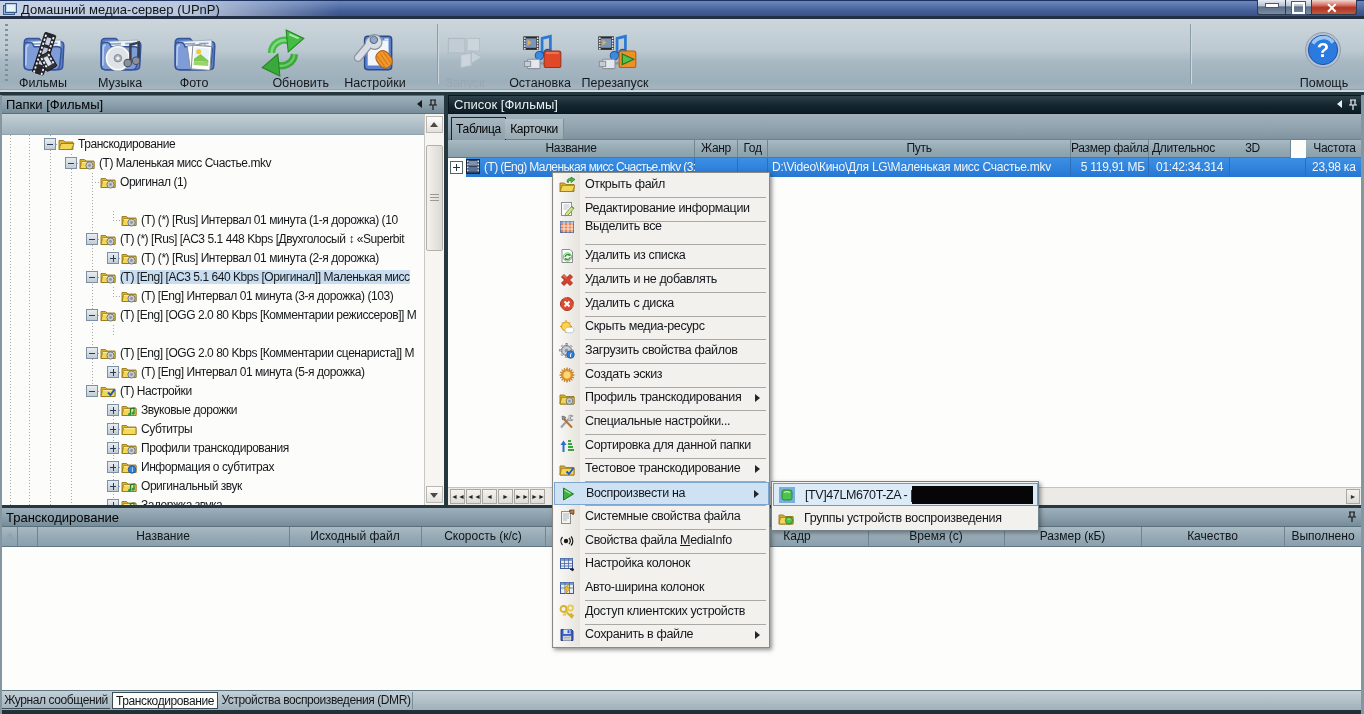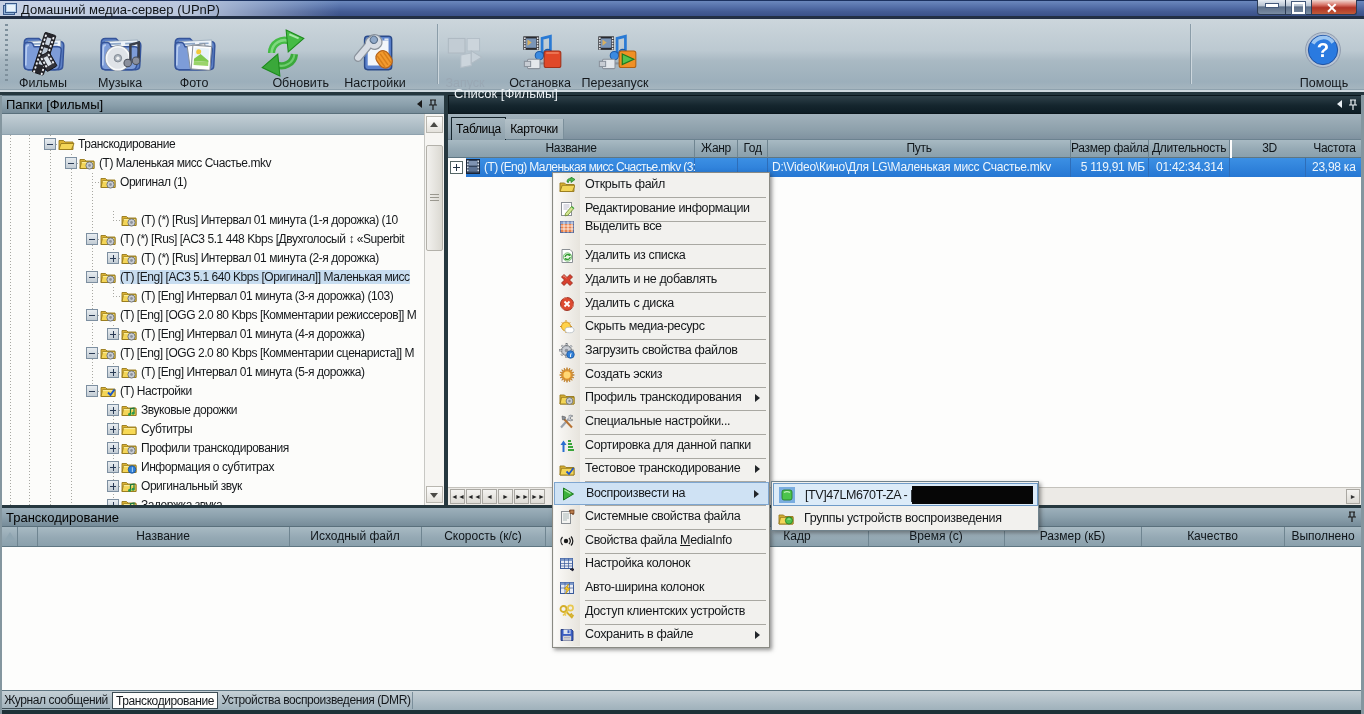--- a/index.html
+++ b/index.html
@@ -21,21 +21,21 @@
 #tbsep1b{left:438px;top:24px;width:1px;height:60px;background:#cdd7dd;}
 #tbsep2{left:1190px;top:24px;width:1px;height:60px;background:#8b9da9;}
 #tbsep2b{left:1191px;top:24px;width:1px;height:60px;background:#cdd7dd;}
 #grip{left:5px;top:24px;width:3px;height:60px;background:repeating-linear-gradient(#7e909c 0 2px,transparent 2px 5px);}
 #darkline1{left:0;top:90px;width:1364px;height:5px;background:linear-gradient(#cfd9df 0 2px,#24363e 2px);}
 
 .phdr{height:19px;font-size:13px;color:#0e1216;box-sizing:border-box;}
 #lhdr{left:0px;top:95px;width:446px;background:linear-gradient(#9db0bb,#8ba0ac 50%,#768c99);border:1px solid #5a707c;border-left:2px solid #45616c;}
 #lhdrtxt{left:6px;top:97px;font-size:13px;}
 #rhdr{left:448px;top:95px;width:916px;background:linear-gradient(#2e4049,#15262e 55%,#0d1c24);border:1px solid #0a161c;color:#e9eff3;}
-#rhdrtxt{left:454px;top:86px;font-size:13px;color:#e9eff3;}
+#rhdrtxt{left:454px;top:97px;font-size:13px;color:#e9eff3;}
 
 #lsub{left:2px;top:114px;width:422px;height:21px;background:linear-gradient(#c3cfd6,#aebdc6 60%,#9fb1bb);border-bottom:1px solid #8fa2ae;box-sizing:border-box;}
 #treearea{left:2px;top:135px;width:422px;height:370px;background:#fcfcfa;overflow:hidden;}
 #lscroll{left:424px;top:114px;width:20px;height:391px;background:#f6f5f2;border-left:1px solid #c8c8c4;box-sizing:border-box;}
 #lpanelborder{left:444px;top:95px;width:4px;height:410px;background:#26383f;}
 #leftedge{left:0;top:95px;width:2px;height:619px;background:#84969f;}
 #rightedge{left:1361px;top:95px;width:3px;height:619px;background:#84969f;}
 
 .trow{position:absolute;height:19px;font-size:12px;color:#16191c;white-space:nowrap;letter-spacing:-0.45px;}
 .ebox{position:absolute;top:3px;width:12px;height:12px;border:1px solid #7d8fa0;background:linear-gradient(#e8edf1,#c2ccd4);box-sizing:border-box;}
@@ -421,35 +421,20 @@
         </div>
         <span class="ticon" style="left:98px;"><svg width="17" height="16" viewBox="0 0 17 16">
             <path d="M1 4.5 L5.5 4.5 L7 6 L15 6 L15 13.5 L1 13.5 Z" fill="#dcb335" stroke="#96791c" stroke-width="0.9"></path>
             <path d="M1 13.5 L2.5 6.8 L15 6.8 L15 13.5 Z" fill="#f3d558" stroke="#96791c" stroke-width="0.9"></path>
             <path d="M2.7 7.6 L14.2 7.6" stroke="#fdf0a0" stroke-width="1"></path>
             <circle cx="10.5" cy="10.5" r="3.6" fill="#c9cdd4" stroke="#6b7076" stroke-width="0.9"></circle>
             <circle cx="10.5" cy="10.5" r="1.4" fill="#8d939b"></circle>
           </svg></span>
         <span class="ttxt" style="left:118px;">(T) [Eng] [OGG 2.0 80 Kbps [Комментарии режиссеров]] М</span>
       </div>
-      <div class="trow" style="left:0;top:190px;width:422px;">
-        <div style="position:absolute;left:117px;top:9px;width:2px;height:1px;background:repeating-linear-gradient(90deg,#a8a8a2 0 1px,transparent 1px 3px);"></div>
-        <div class="ebox" style="left:105px;">
-          <i></i>
-          <b></b>
-        </div>
-        <span class="ticon" style="left:119px;"><svg width="17" height="16" viewBox="0 0 17 16">
-            <path d="M1 4.5 L5.5 4.5 L7 6 L15 6 L15 13.5 L1 13.5 Z" fill="#dcb335" stroke="#96791c" stroke-width="0.9"></path>
-            <path d="M1 13.5 L2.5 6.8 L15 6.8 L15 13.5 Z" fill="#f3d558" stroke="#96791c" stroke-width="0.9"></path>
-            <path d="M2.7 7.6 L14.2 7.6" stroke="#fdf0a0" stroke-width="1"></path>
-            <circle cx="10.5" cy="10.5" r="3.6" fill="#c9cdd4" stroke="#6b7076" stroke-width="0.9"></circle>
-            <circle cx="10.5" cy="10.5" r="1.4" fill="#8d939b"></circle>
-          </svg></span>
-        <span class="ttxt" style="left:139px;">(T) [Eng] Интервал 01 минута  (4-я дорожка)</span>
-      </div>
       <div class="trow" style="left:0;top:209px;width:422px;">
         <div style="position:absolute;left:96px;top:9px;width:2px;height:1px;background:repeating-linear-gradient(90deg,#a8a8a2 0 1px,transparent 1px 3px);"></div>
         <div class="ebox" style="left:84px;">
           <i></i>
         </div>
         <span class="ticon" style="left:98px;"><svg width="17" height="16" viewBox="0 0 17 16">
             <path d="M1 4.5 L5.5 4.5 L7 6 L15 6 L15 13.5 L1 13.5 Z" fill="#dcb335" stroke="#96791c" stroke-width="0.9"></path>
             <path d="M1 13.5 L2.5 6.8 L15 6.8 L15 13.5 Z" fill="#f3d558" stroke="#96791c" stroke-width="0.9"></path>
             <path d="M2.7 7.6 L14.2 7.6" stroke="#fdf0a0" stroke-width="1"></path>
             <circle cx="10.5" cy="10.5" r="3.6" fill="#c9cdd4" stroke="#6b7076" stroke-width="0.9"></circle>
@@ -587,21 +572,21 @@
 <div class="abs" id="tabsrow"></div>
 <div class="abs" id="tab1">Таблица</div>
 <div class="abs" id="tab2">Карточки</div>
 <div class="abs" id="grid">
       <div class="ghead" style="left:0px;width:247px;">Название</div>
       <div class="ghead" style="left:247px;width:43px;">Жанр</div>
       <div class="ghead" style="left:290px;width:30px;">Год</div>
       <div class="ghead" style="left:320px;width:303px;">Путь</div>
       <div class="ghead" style="left:623px;width:78px;">Размер файла</div>
       <div class="ghead" style="left:701px;width:81px;">Длительность</div>
-      <div class="ghead" style="left:784px;width:76px;">3D</div>
+      <div class="ghead" style="left:767px;width:76px;">3D</div>
       <div class="ghead" style="left:858px;width:58px;">Частота</div>
       <div style="position:absolute;left:0;top:18px;width:18px;height:19px;background:#fdfdfc;"></div>
       <div style="position:absolute;left:2px;top:21px;width:13px;height:13px;border:1px solid #566;background:#fff;box-sizing:border-box;">
         <div style="position:absolute;left:2px;top:5px;width:7px;height:1px;background:#234;"></div>
         <div style="position:absolute;left:5px;top:2px;width:1px;height:7px;background:#234;"></div>
       </div>
       <div class="gcell" style="left:18px;width:229px;"></div>
       <div class="gcell" style="left:247px;width:43px;"></div>
       <div class="gcell" style="left:290px;width:30px;"></div>
       <div class="gcell" style="left:320px;width:303px;padding-left:4px;">D:\Video\Кино\Для LG\Маленькая мисс Счастье.mkv</div>

